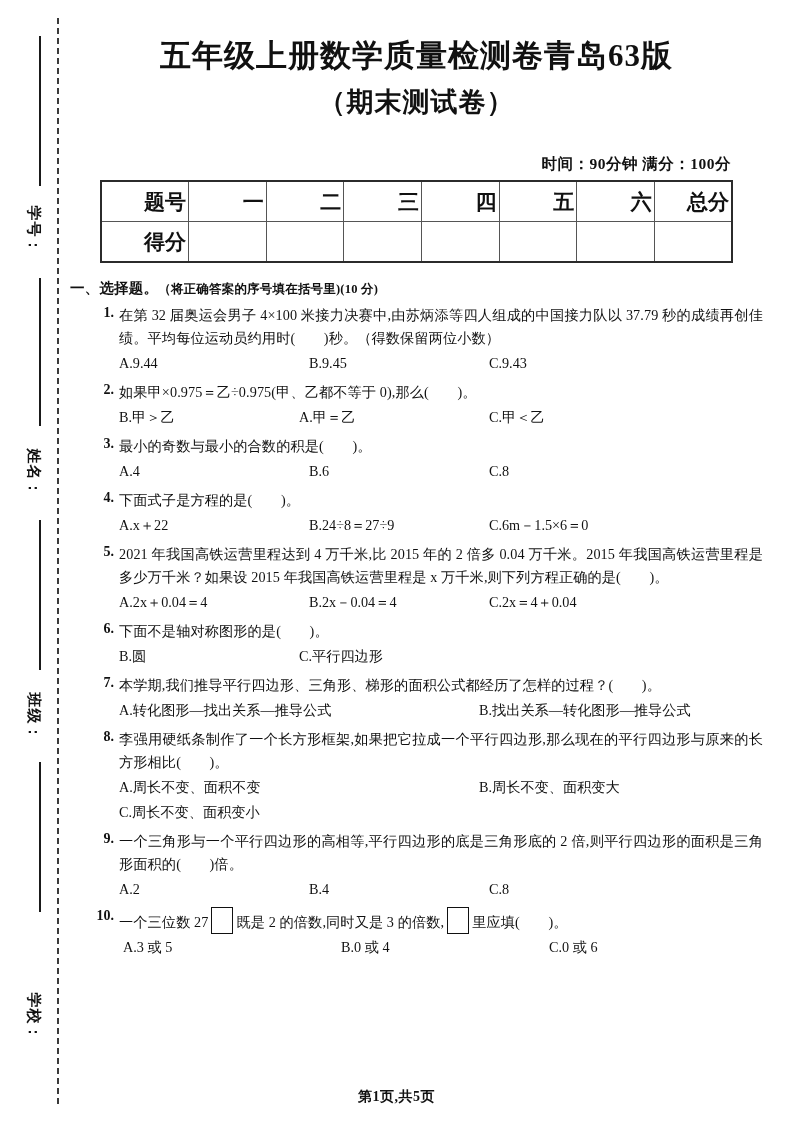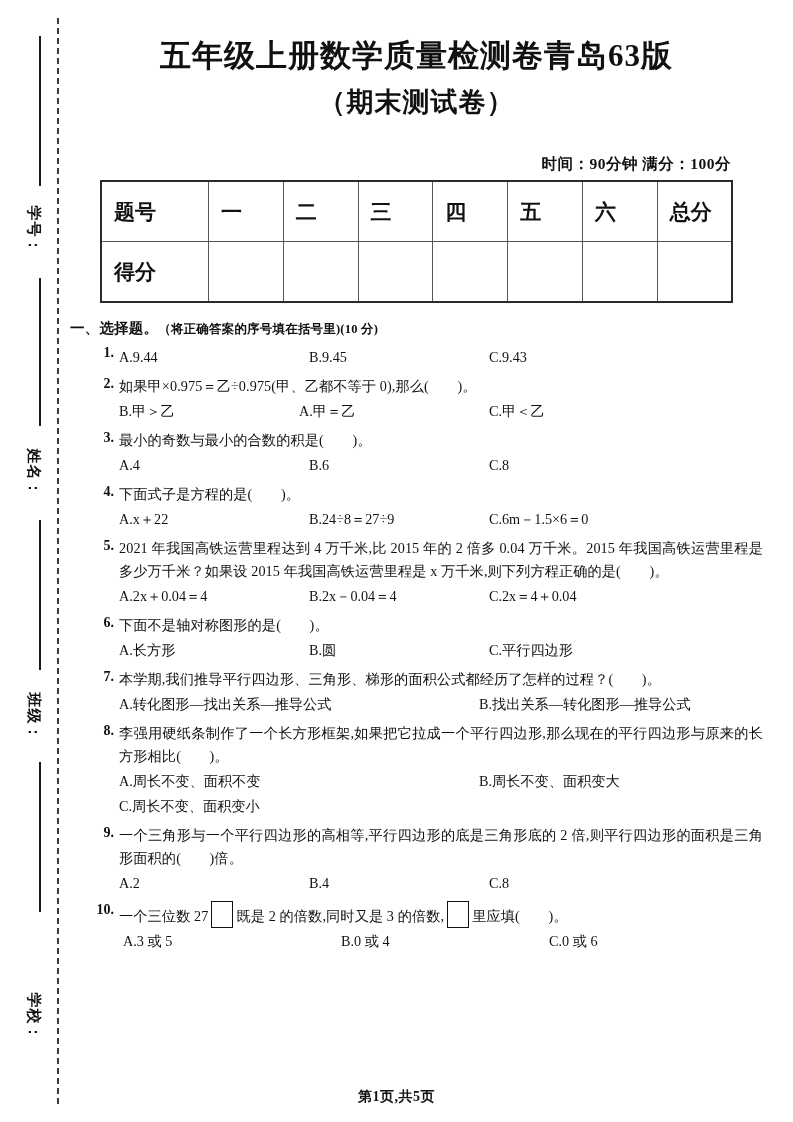--- a/index.html
+++ b/index.html
@@ -90,26 +90,26 @@
   }
   table.score {
     border-collapse: collapse;
     width: 100%;
     table-layout: fixed;
     border: 2px solid #2b2b2b;
   }
   table.score td {
     border: 1px solid #555;
     height: 35px;
-    text-align: left;
+    text-align: right;
     vertical-align: middle;
     font-size: 21px;
     font-weight: bold;
     font-family: "Liberation Serif", "DejaVu Serif", serif;
-    padding: 12px;
+    padding: 2px;
   }
   table.score td.first { width: 13%; }
 
   
   .section-head {
     margin-top: 16px;
     font-size: 14.5px;
     font-weight: bold;
     letter-spacing: 0.2px;
     padding-left: 0px;
@@ -230,20 +230,21 @@
 
   <div class="section-head">
     <span>一、选择题。</span><span class="small">（将正确答案的序号填在括号里)(10 分)</span>
   </div>
 
   <div class="qlist">
 
     <div class="q">
       <div class="q-num">1.</div>
       <div class="q-body">
+        <div class="q-text">在第 32 届奥运会男子 4×100 米接力决赛中,由苏炳添等四人组成的中国接力队以 37.79 秒的成绩再创佳绩。平均每位运动员约用时(　　)秒。（得数保留两位小数）</div>
         <div class="opts three">
           <div class="o o1">A.9.44</div>
           <div class="o o2">B.9.45</div>
           <div class="o o3">C.9.43</div>
         </div>
       </div>
     </div>
 
     <div class="q">
       <div class="q-num">2.</div>
@@ -291,21 +292,20 @@
           <div class="o o3">C.2x＝4＋0.04</div>
         </div>
       </div>
     </div>
 
     <div class="q">
       <div class="q-num">6.</div>
       <div class="q-body">
         <div class="q-text">下面不是轴对称图形的是(　　)。</div>
         <div class="opts three">
-          <div class="o o1">A.长方形</div>
           <div class="o o2">B.圆</div>
           <div class="o o3">C.平行四边形</div>
         </div>
       </div>
     </div>
 
     <div class="q">
       <div class="q-num">7.</div>
       <div class="q-body">
         <div class="q-text">本学期,我们推导平行四边形、三角形、梯形的面积公式都经历了怎样的过程？(　　)。</div>

